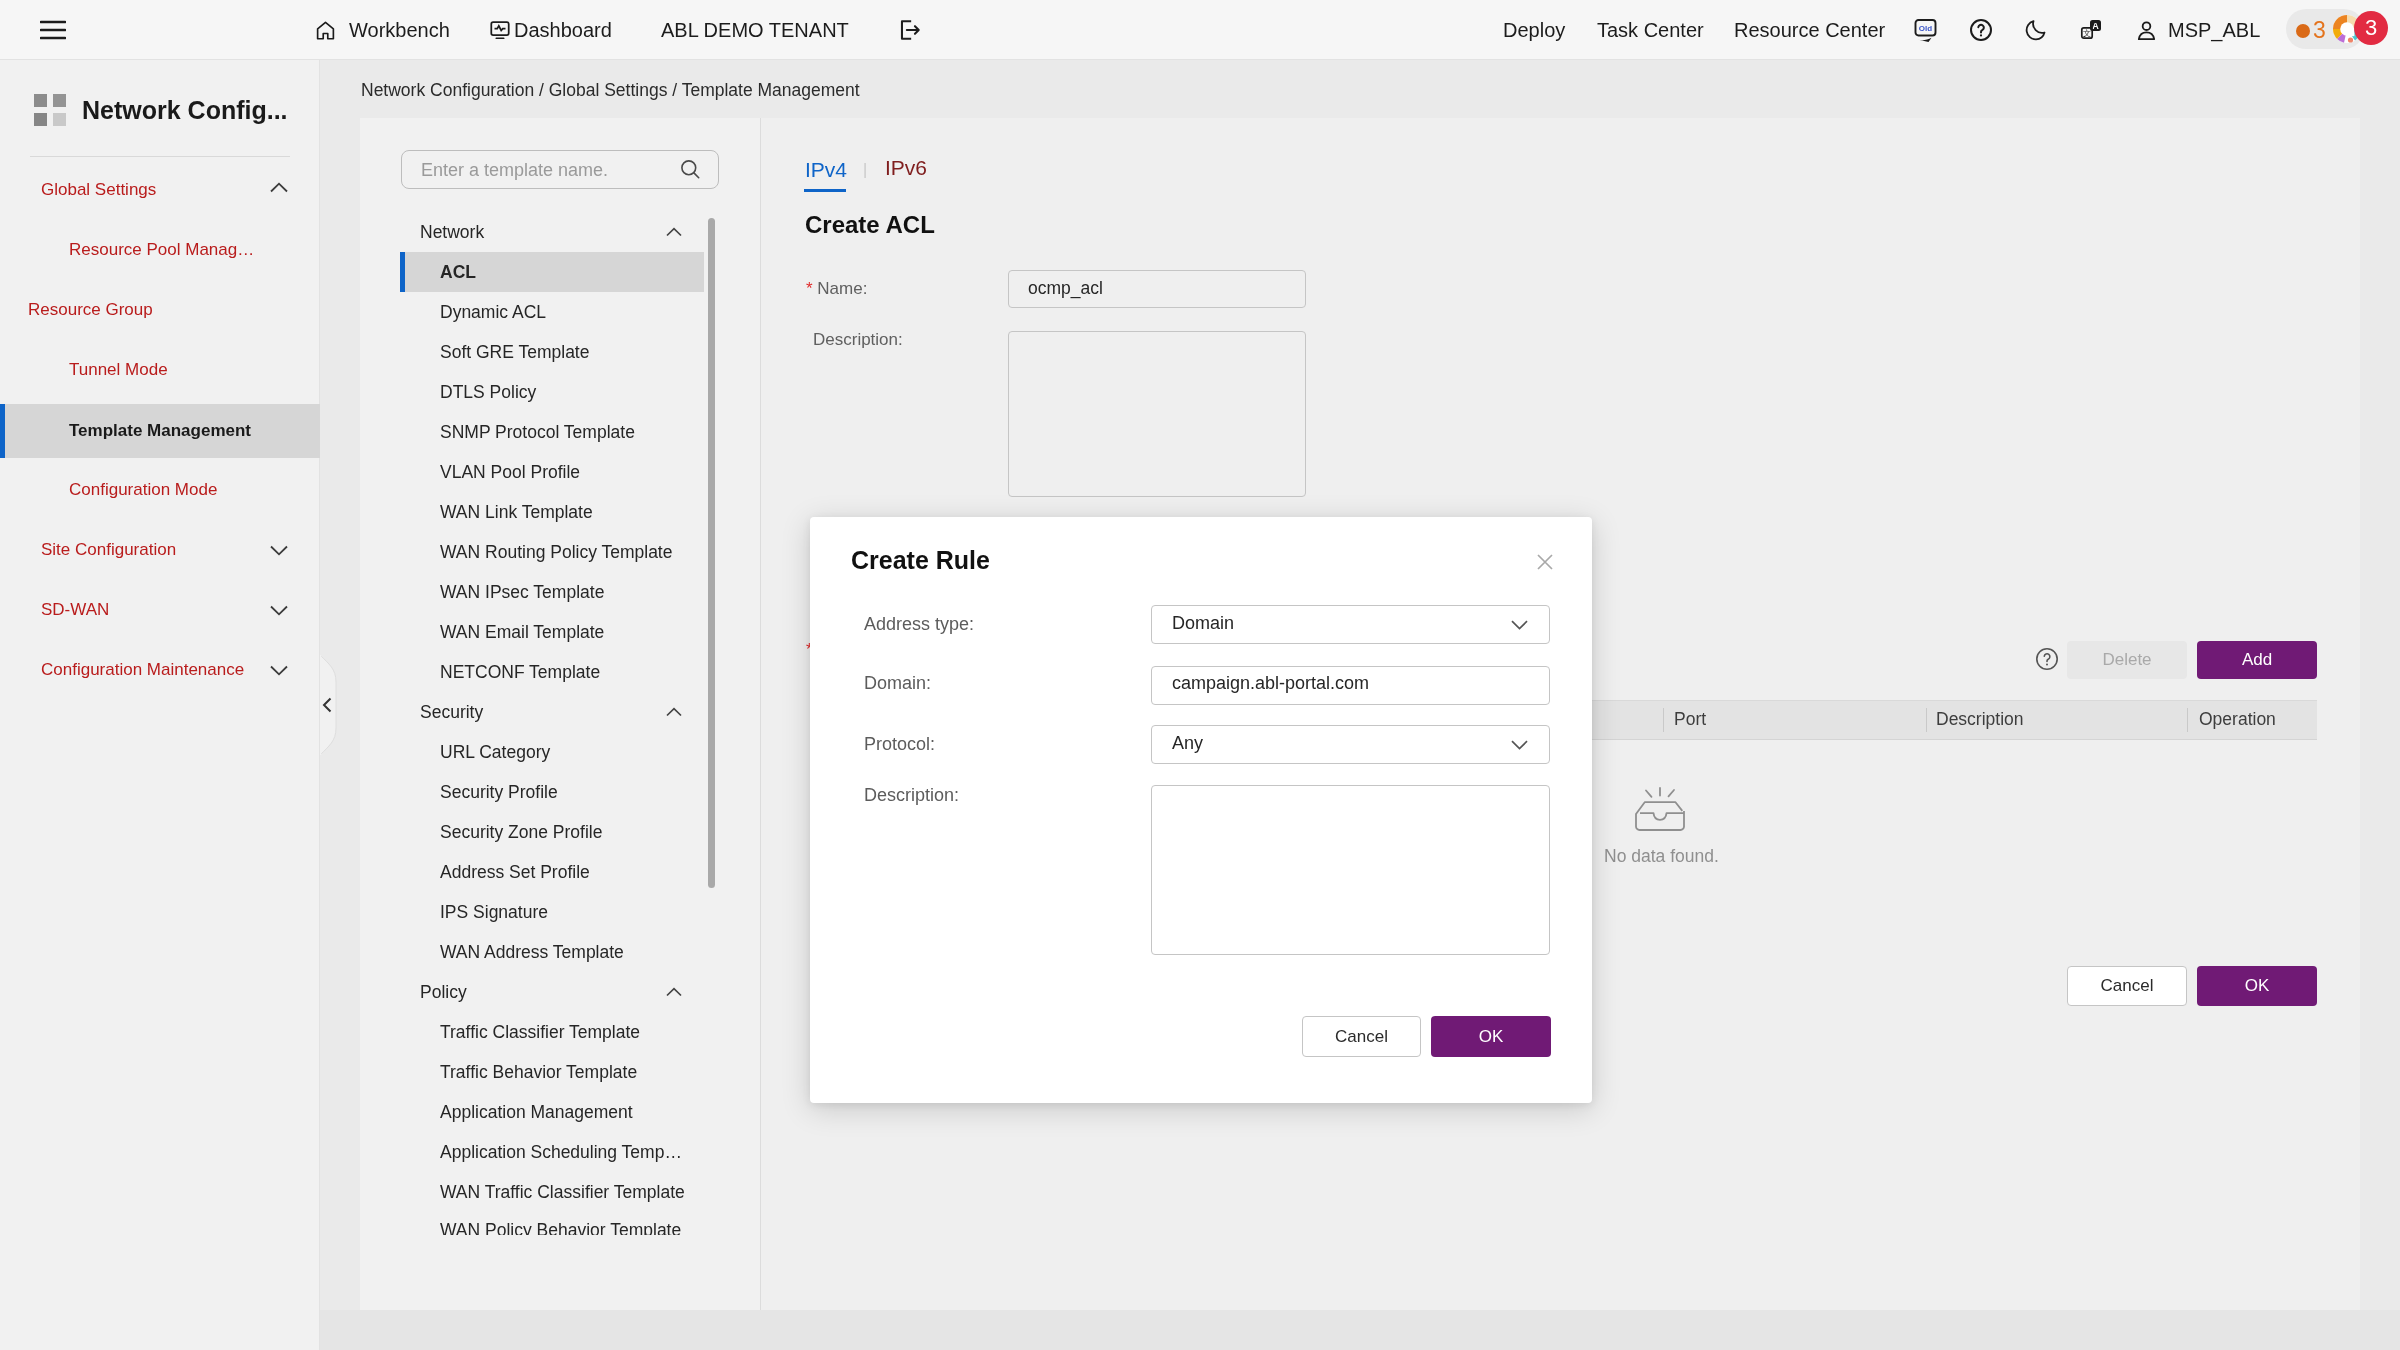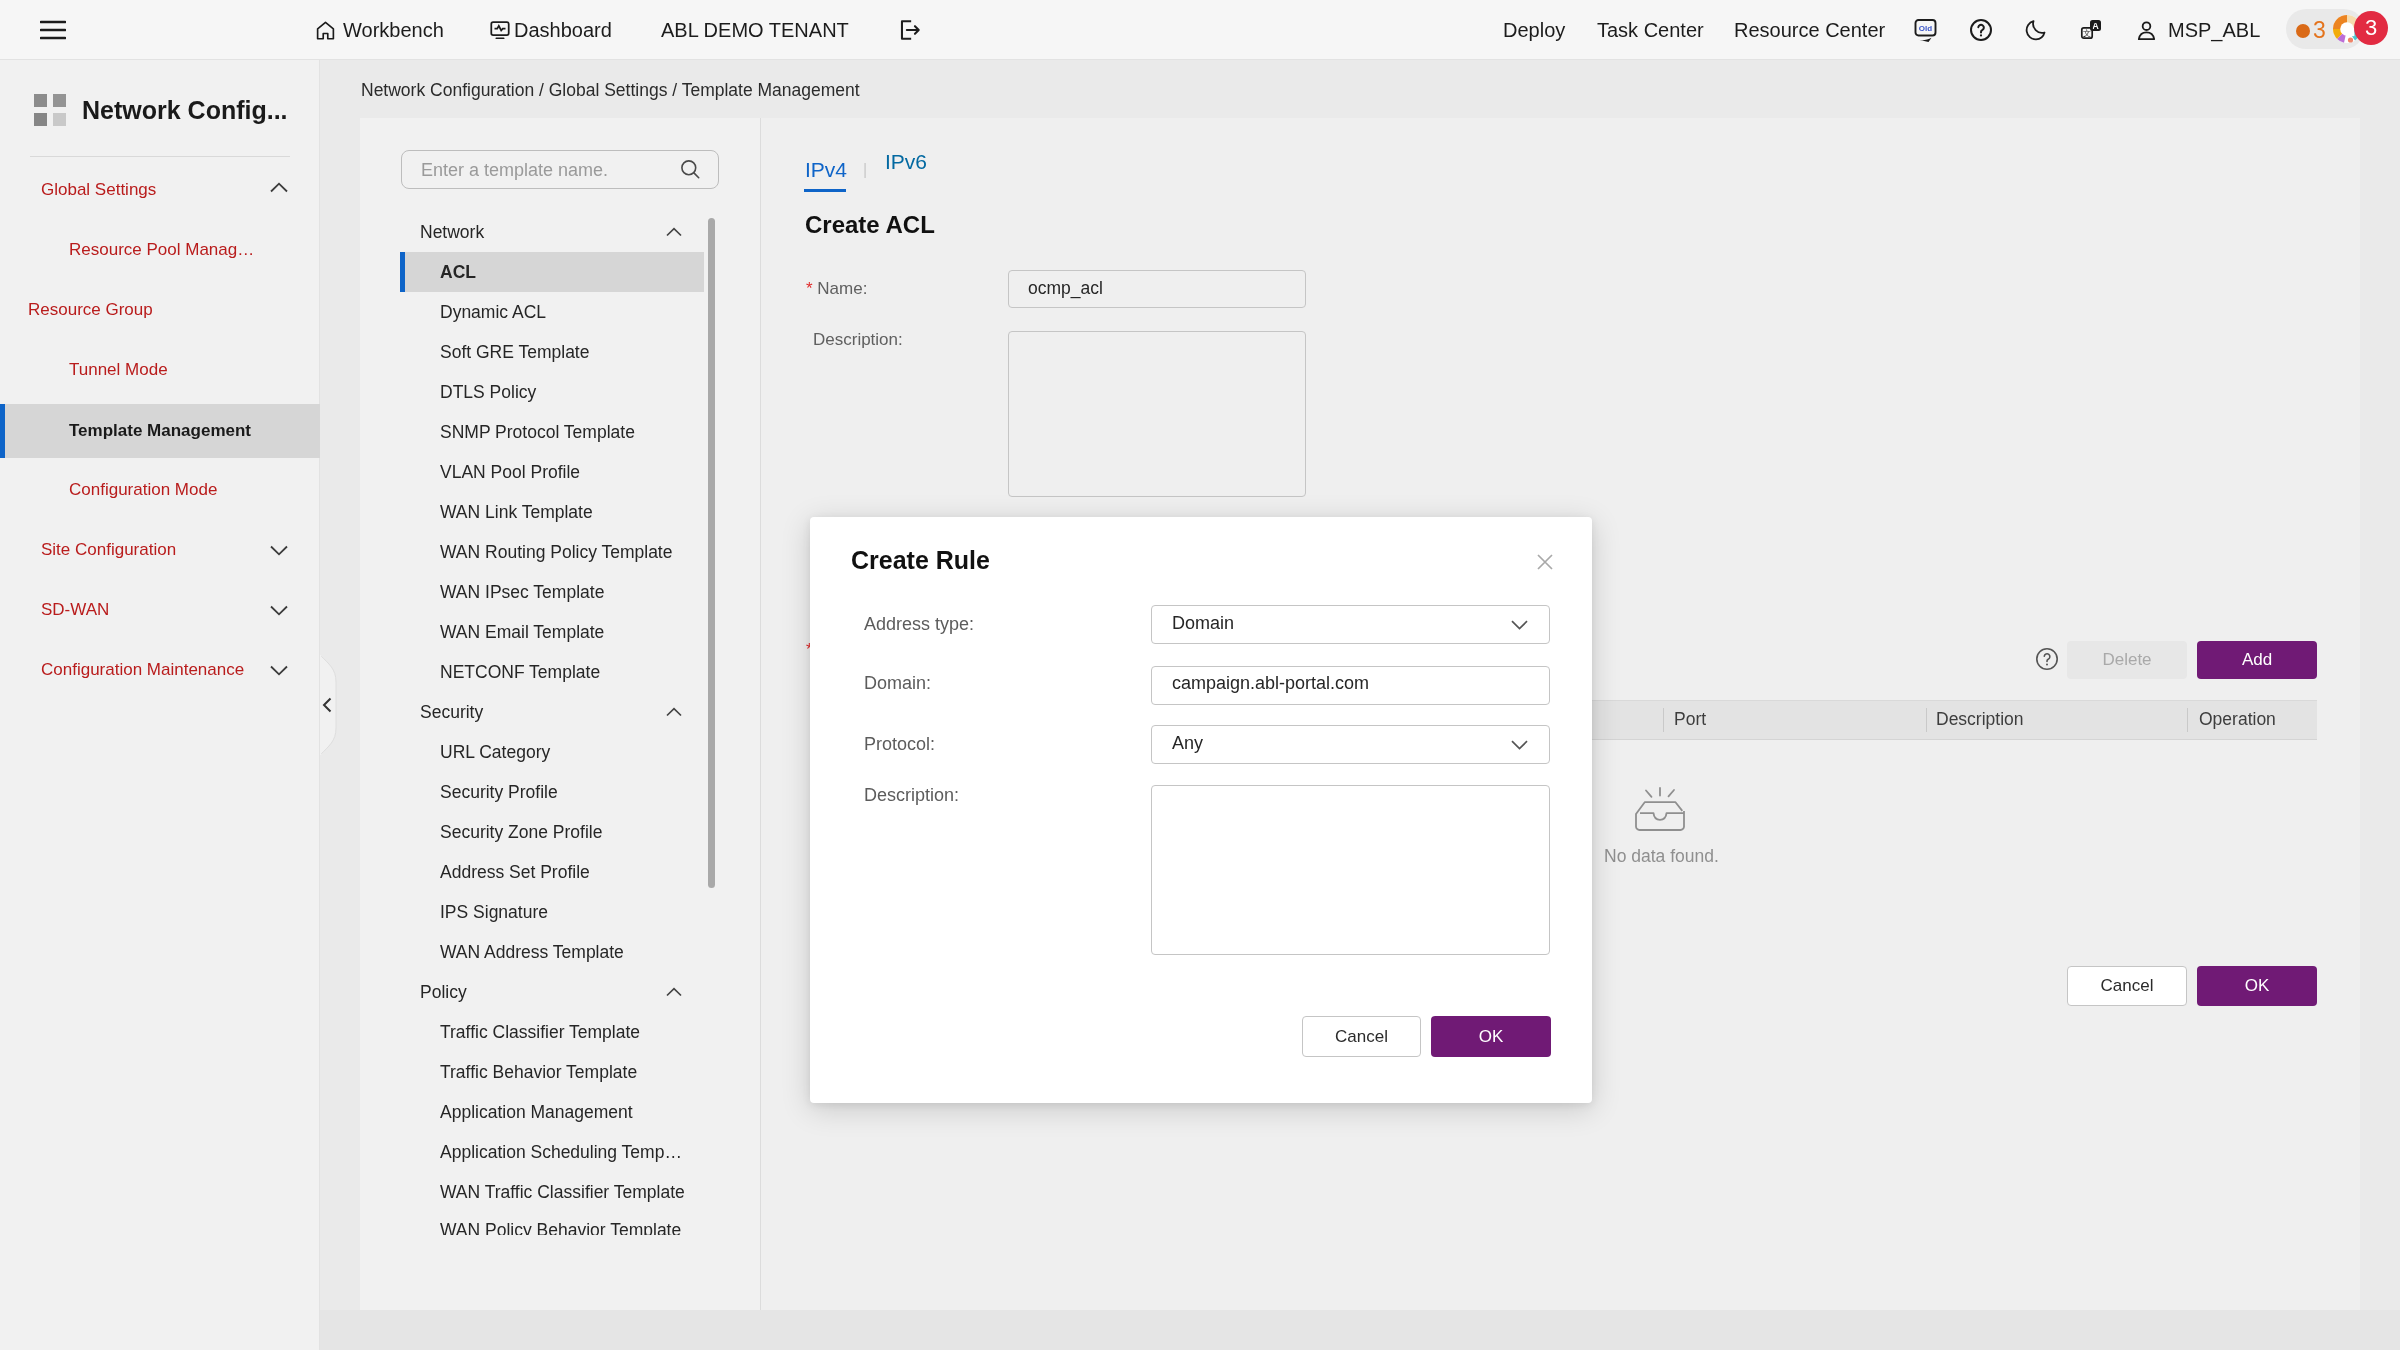--- a/index.html
+++ b/index.html
@@ -46,21 +46,21 @@
 </style>
 </head>
 <body>
 
 <div id="header">
   <div class="hitem" style="left:40px;">
       <svg width="26" height="26" viewBox="0 0 26 26">
         <path d="M1 5h24M1 13h24M1 21h24" stroke="#1c1c1c" stroke-width="2.6" stroke-linecap="round"></path>
       </svg>
     </div>
-  <div class="hitem" style="left:315px;gap:7px;">
+  <div class="hitem" style="left:315px;gap:13px;">
       <svg width="21" height="21" viewBox="0 0 24 24" fill="none" stroke="#1c1c1c" stroke-width="1.9">
         <path d="M3 10.2 12 2.6l9 7.6V21.4H14.6v-6h-5.2v6H3z" stroke-linejoin="round"></path>
       </svg>
       <span>Workbench</span>
     </div>
   <div class="hitem" style="left:489px;gap:3px;">
       <svg width="22" height="22" viewBox="0 0 24 24" fill="none" stroke="#1c1c1c" stroke-width="1.9">
         <rect x="2.5" y="3.5" width="19" height="14" rx="2"></rect>
         <path d="M6 10.5h3l1.7-3 2.6 5 1.7-2h3"></path>
         <path d="M8 21h8" stroke-linecap="round"></path>
@@ -229,21 +229,21 @@
     </div>
 </div>
 
 <div class="abs" style="left:708px;top:218px;width:7px;height:670px;background:#a9a9a9;border-radius:4px;z-index:2;"></div>
 
 <div id="main" style="position:absolute;left:0;top:0;z-index:2;">
 
   <div class="abs" style="left:805px;top:158px;font-size:21px;color:#0e64c8;">IPv4</div>
   <div class="abs" style="left:804px;top:189px;width:42px;height:3px;background:#0e64c8;"></div>
   <div class="abs" style="left:863px;top:161px;font-size:16px;color:#c9c9c9;">|</div>
-  <div class="abs" style="left:885px;top:150px;font-size:21px;color:#0369a1;">IPv6</div>
+  <div class="abs" style="left:885px;top:156px;font-size:21px;color:#7f1d1d;">IPv6</div>
 
   <div class="abs" style="left:805px;top:211px;font-size:24px;font-weight:bold;color:#111;">Create ACL</div>
 
   <div class="lbl" style="left:806px;top:279px;"><span class="star">* </span>Name:</div>
   <div class="inp" style="left:1008px;top:270px;width:298px;height:38px;"></div>
   <div class="abs" style="left:1028px;top:278px;font-size:17.5px;color:#262626;">ocmp_acl</div>
 
   <div class="lbl" style="left:813px;top:330px;">Description:</div>
   <div class="inp" style="left:1008px;top:331px;width:298px;height:166px;"></div>
 

